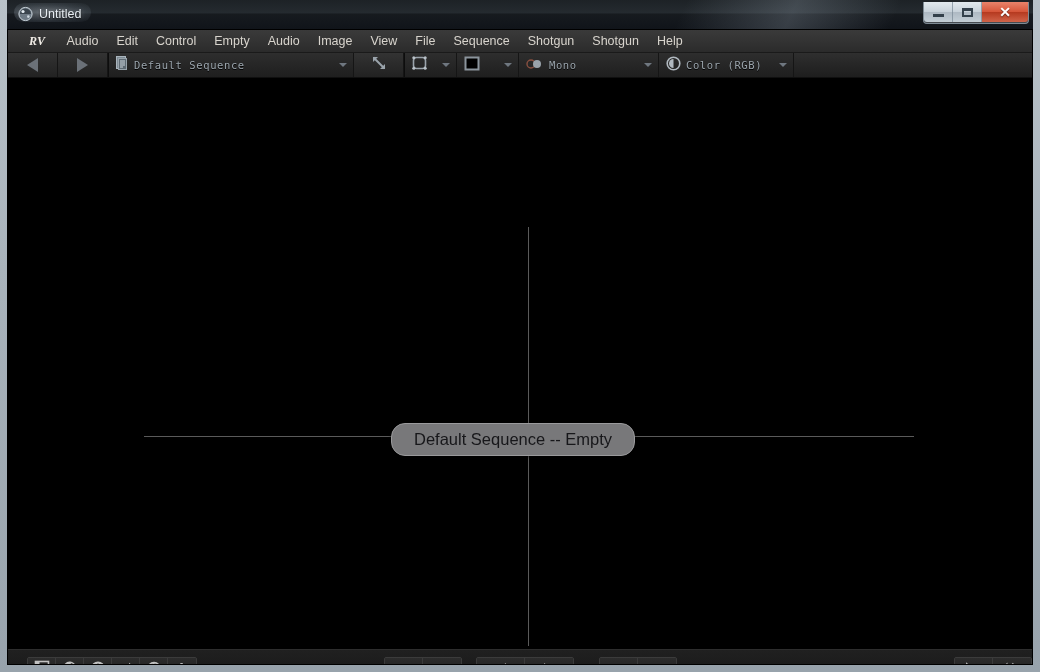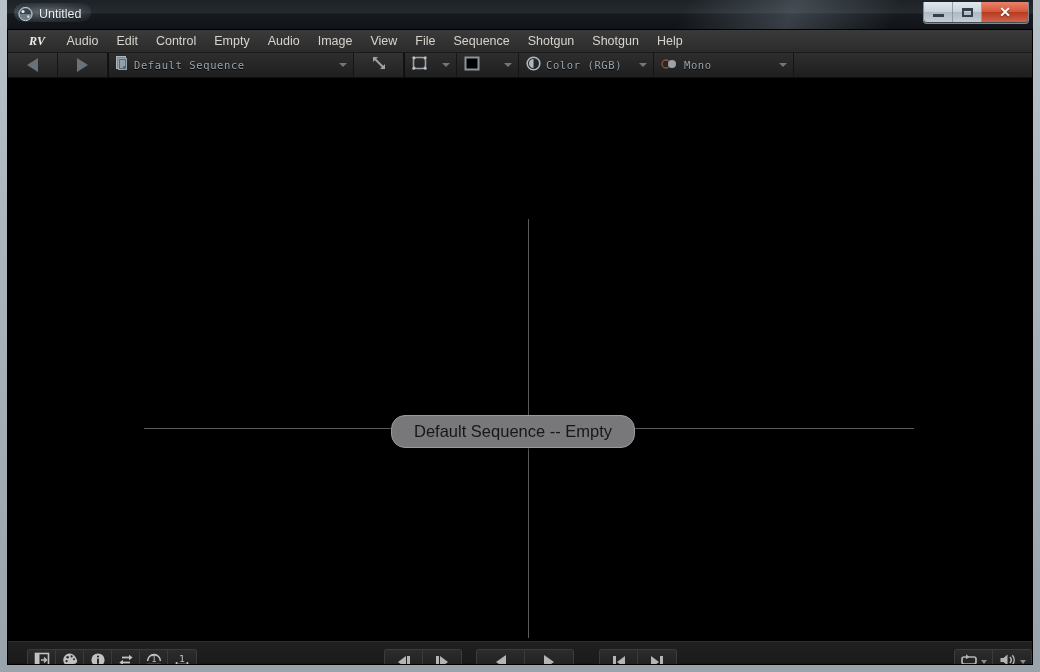--- a/index.html
+++ b/index.html
@@ -142,20 +142,21 @@
   }
   .arrow-left  { border-right: 11px solid #6b7178; }
   .arrow-right { border-left: 11px solid #6b7178; }
 
   
   #viewport {
     position: relative;
     height: 563px;
     background: #000;
     overflow: hidden;
+    margin-top: 8px;
   }
   #vline {
     position: absolute; left: 520px; top: 141px;
     width: 1px; height: 419px; background: #5a5a5a;
   }
   #hline {
     position: absolute; left: 136px; top: 350px;
     width: 770px; height: 1px; background: #5a5a5a;
   }
   #empty-pill {
@@ -315,42 +316,42 @@
       <div class="tb-combo" style="width:62px">
         <span>
           <svg width="16" height="15" viewBox="0 0 16 15">
             <rect x="0.5" y="0.5" width="15" height="14" fill="#8b949c"></rect>
             <rect x="2.5" y="2.5" width="11" height="10" fill="#000"></rect>
           </svg>
         </span>
         <span class="caret"></span>
       </div>
 
+      <div class="tb-combo" style="width:140px">
+        <span>
+          <svg width="18" height="12" viewBox="0 0 18 12">
+            <circle cx="5" cy="6" r="4" fill="none" stroke="#8a5040" stroke-width="1.4"></circle>
+            <circle cx="11" cy="6" r="4" fill="#9aa3ab"></circle>
+          </svg>
+        </span>
+        <span class="label">Mono</span>
+        <span class="caret"></span>
+      </div>
+
       <div class="tb-combo" style="width:135px">
         <span>
           <svg width="15" height="15" viewBox="0 0 15 15">
             <circle cx="7.5" cy="7.5" r="6.3" fill="none" stroke="#b0b8bf" stroke-width="1.6"></circle>
             <path d="M7.5 3 A4.5 4.5 0 0 0 7.5 12 L7.5 7.5 Z" fill="#b0b8bf"></path>
           </svg>
         </span>
         <span class="label">Color  (RGB)</span>
         <span class="caret"></span>
       </div>
 
-      <div class="tb-combo" style="width:140px">
-        <span>
-          <svg width="18" height="12" viewBox="0 0 18 12">
-            <circle cx="5" cy="6" r="4" fill="none" stroke="#8a5040" stroke-width="1.4"></circle>
-            <circle cx="11" cy="6" r="4" fill="#9aa3ab"></circle>
-          </svg>
-        </span>
-        <span class="label">Mono</span>
-        <span class="caret"></span>
-      </div>
-
     </div>
 
     <div id="viewport">
       <div id="vline"></div>
       <div id="hline"></div>
       <div id="empty-pill">Default Sequence -- Empty</div>
     </div>
 
     <div id="bottombar">
 

